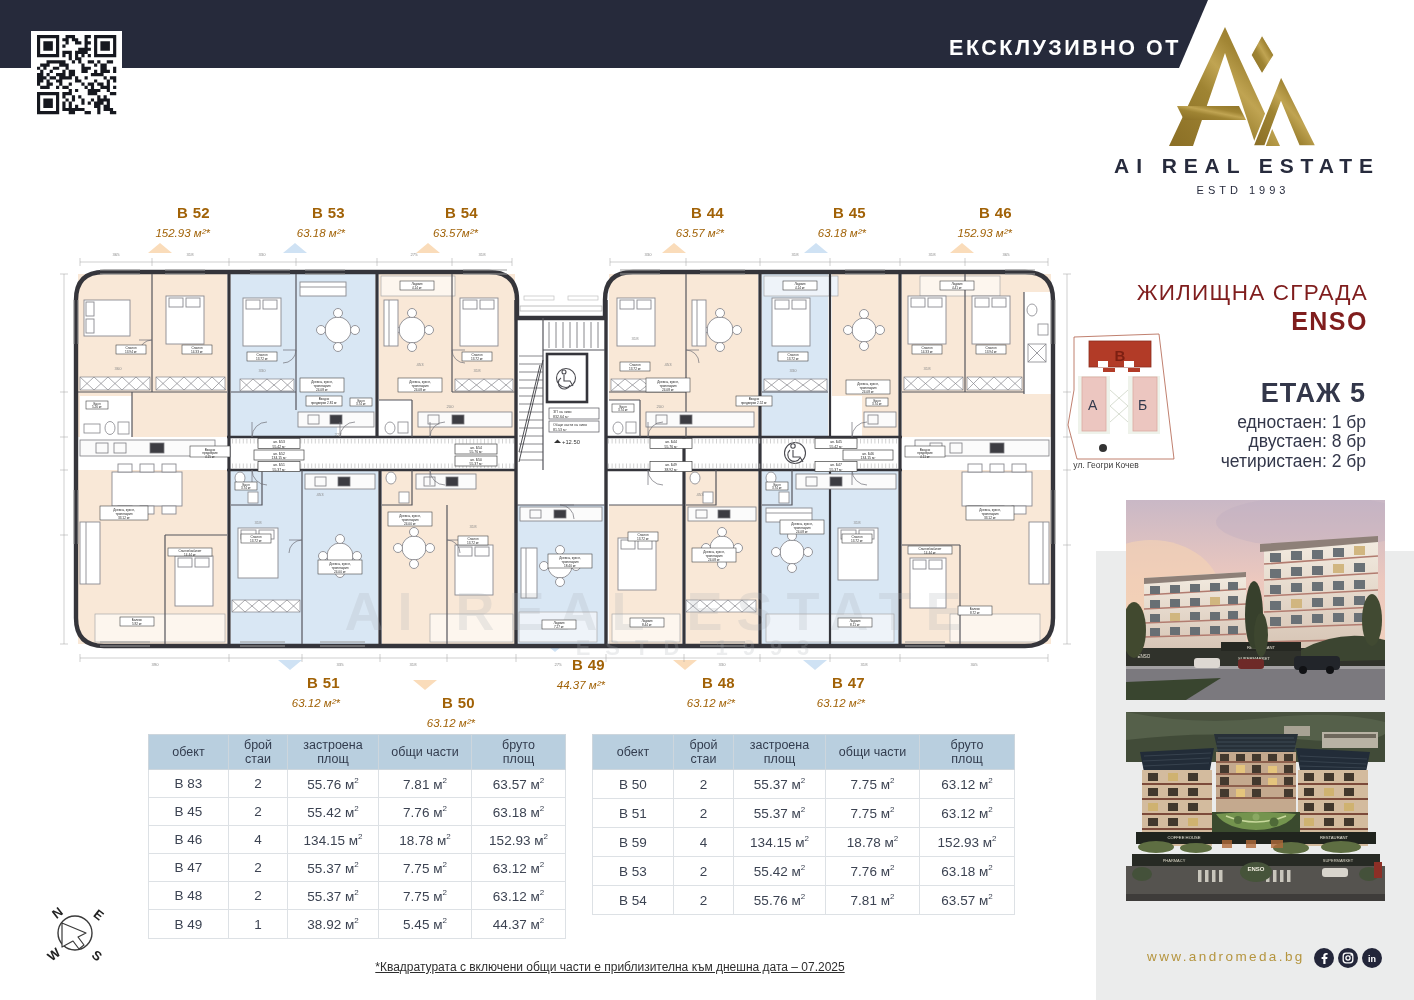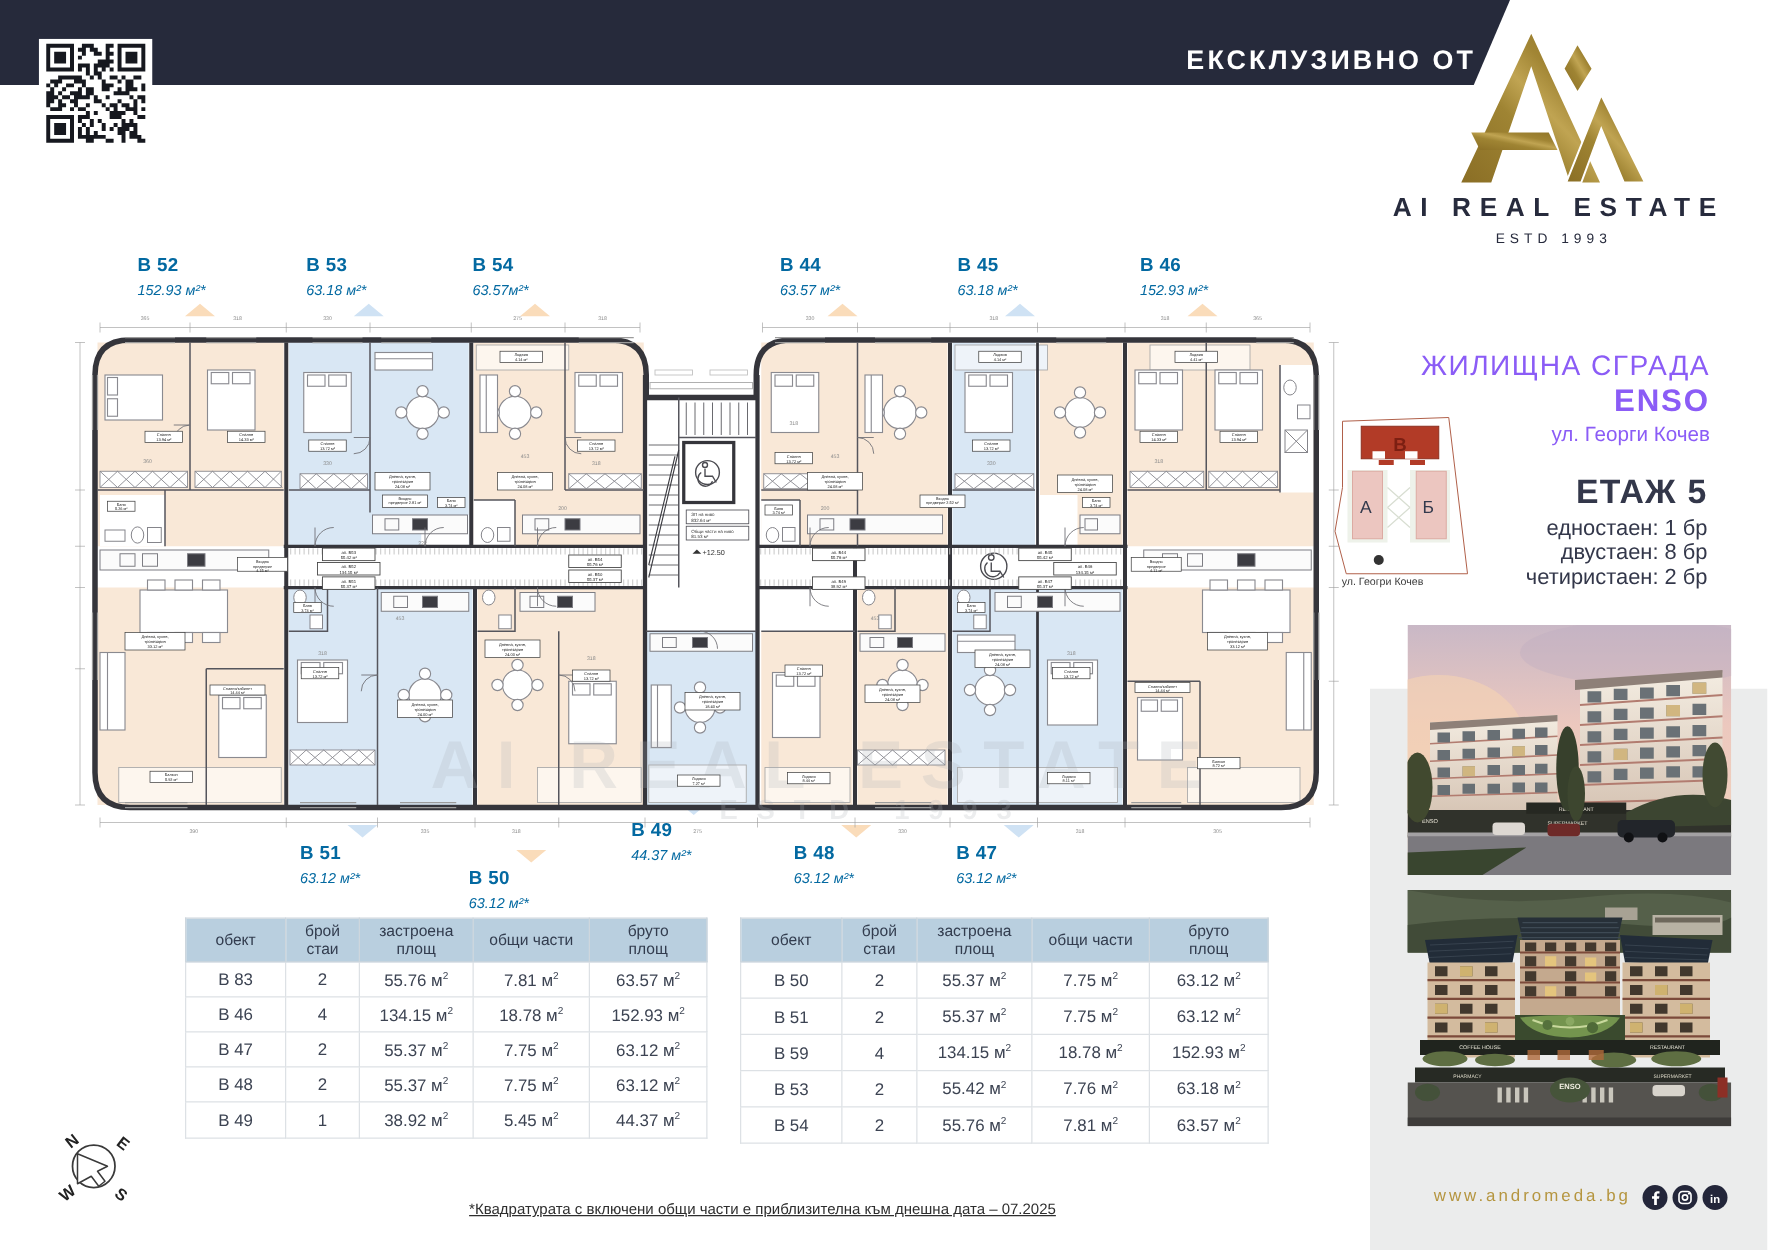--- a/index.html
+++ b/index.html
@@ -1,19 +1,19 @@
 <!DOCTYPE html>
 <html><head>
 <meta charset="utf-8">
 <style>
   html,body{margin:0;padding:0;}
   body{width:1414px;height:1000px;position:relative;overflow:hidden;background:#fff;
        font-family:"Liberation Sans",sans-serif;color:#2e3340;}
   .abs{position:absolute;}
-  .lbl{position:absolute;text-align:left;line-height:1.16;color:#0369a1;}
+  .lbl{position:absolute;text-align:right;line-height:1.16;color:#a16207;}
   .lbl b{font-size:15px;letter-spacing:.3px;}
   .lbl .ar{font-size:11.5px;font-style:italic;}
   .tri{width:0;height:0;margin:2px auto 0;}
   table.t{border-collapse:collapse;font-size:13.5px;color:#3c4352;}
   table.t th{background:#b9cfdf;color:#323c4e;font-weight:normal;font-size:12.5px;line-height:1.15;
              border:1px solid #cdd6dd;padding:0;}
   table.t td{background:#fff;border:1px solid #dde1e5;text-align:center;padding:0;}
   sup{font-size:8px;}
 </style>
 </head>
@@ -959,24 +959,23 @@
         <text x="660" y="408">200</text>
 <text x="320" y="496">453</text>
         <text x="700" y="496">453</text>
         <text x="420" y="366">453</text>
         <text x="668" y="366">453</text>
 </g>
 
 </g>
 </svg>
 
-<div class="abs" style="left:1000px;top:280px;width:368px;text-align:right;color:#8b5cf6;">
+<div class="abs" style="left:1000px;top:280px;width:368px;text-align:right;color:#7f1d1d;">
   <div style="font-size:22.5px;letter-spacing:1.2px;">ЖИЛИЩНА СГРАДА</div>
   <div style="font-size:25px;font-weight:bold;letter-spacing:1.5px;margin-top:1px;">ENSO</div>
-  <div style="font-size:16.5px;margin-top:3px;">ул. Георги Кочев</div>
 </div>
 
 <div class="abs" style="left:1000px;top:378px;width:366px;text-align:right;color:#33374a;">
   <div style="font-size:27px;font-weight:bold;letter-spacing:1px;">ЕТАЖ 5</div>
   <div style="font-size:17.5px;margin-top:4px;line-height:1.1;">едностаен: 1 бр<br>двустаен: 8 бр<br>четиристаен: 2 бр</div>
 </div>
 
 <svg class="abs" style="left:1058px;top:328px;" width="125" height="148" viewBox="0 0 125 148">
 
   <path d="M16 9 L101 6 L116 131 L19 131 L10 97 L16 62 Z" fill="#fff" stroke="#b0604a" stroke-width=".8"></path>
@@ -1283,20 +1282,27 @@
           <th style="width:90px;">застроена<br>площ</th>
           <th style="width:92px;">общи части</th>
           <th style="width:93px;">бруто<br>площ</th>
         </tr>
  <tr>
           <td style="height:27px;">В 83</td>
           <td>2</td>
           <td>55.76 м<sup>2</sup></td>
           <td>7.81 м<sup>2</sup></td>
           <td>63.57 м<sup>2</sup></td>
+        </tr>
+ <tr>
+          <td style="height:27px;">В 45</td>
+          <td>2</td>
+          <td>55.42 м<sup>2</sup></td>
+          <td>7.76 м<sup>2</sup></td>
+          <td>63.18 м<sup>2</sup></td>
         </tr>
  <tr>
           <td style="height:27px;">В 46</td>
           <td>4</td>
           <td>134.15 м<sup>2</sup></td>
           <td>18.78 м<sup>2</sup></td>
           <td>152.93 м<sup>2</sup></td>
         </tr>
  <tr>
           <td style="height:27px;">В 47</td>

